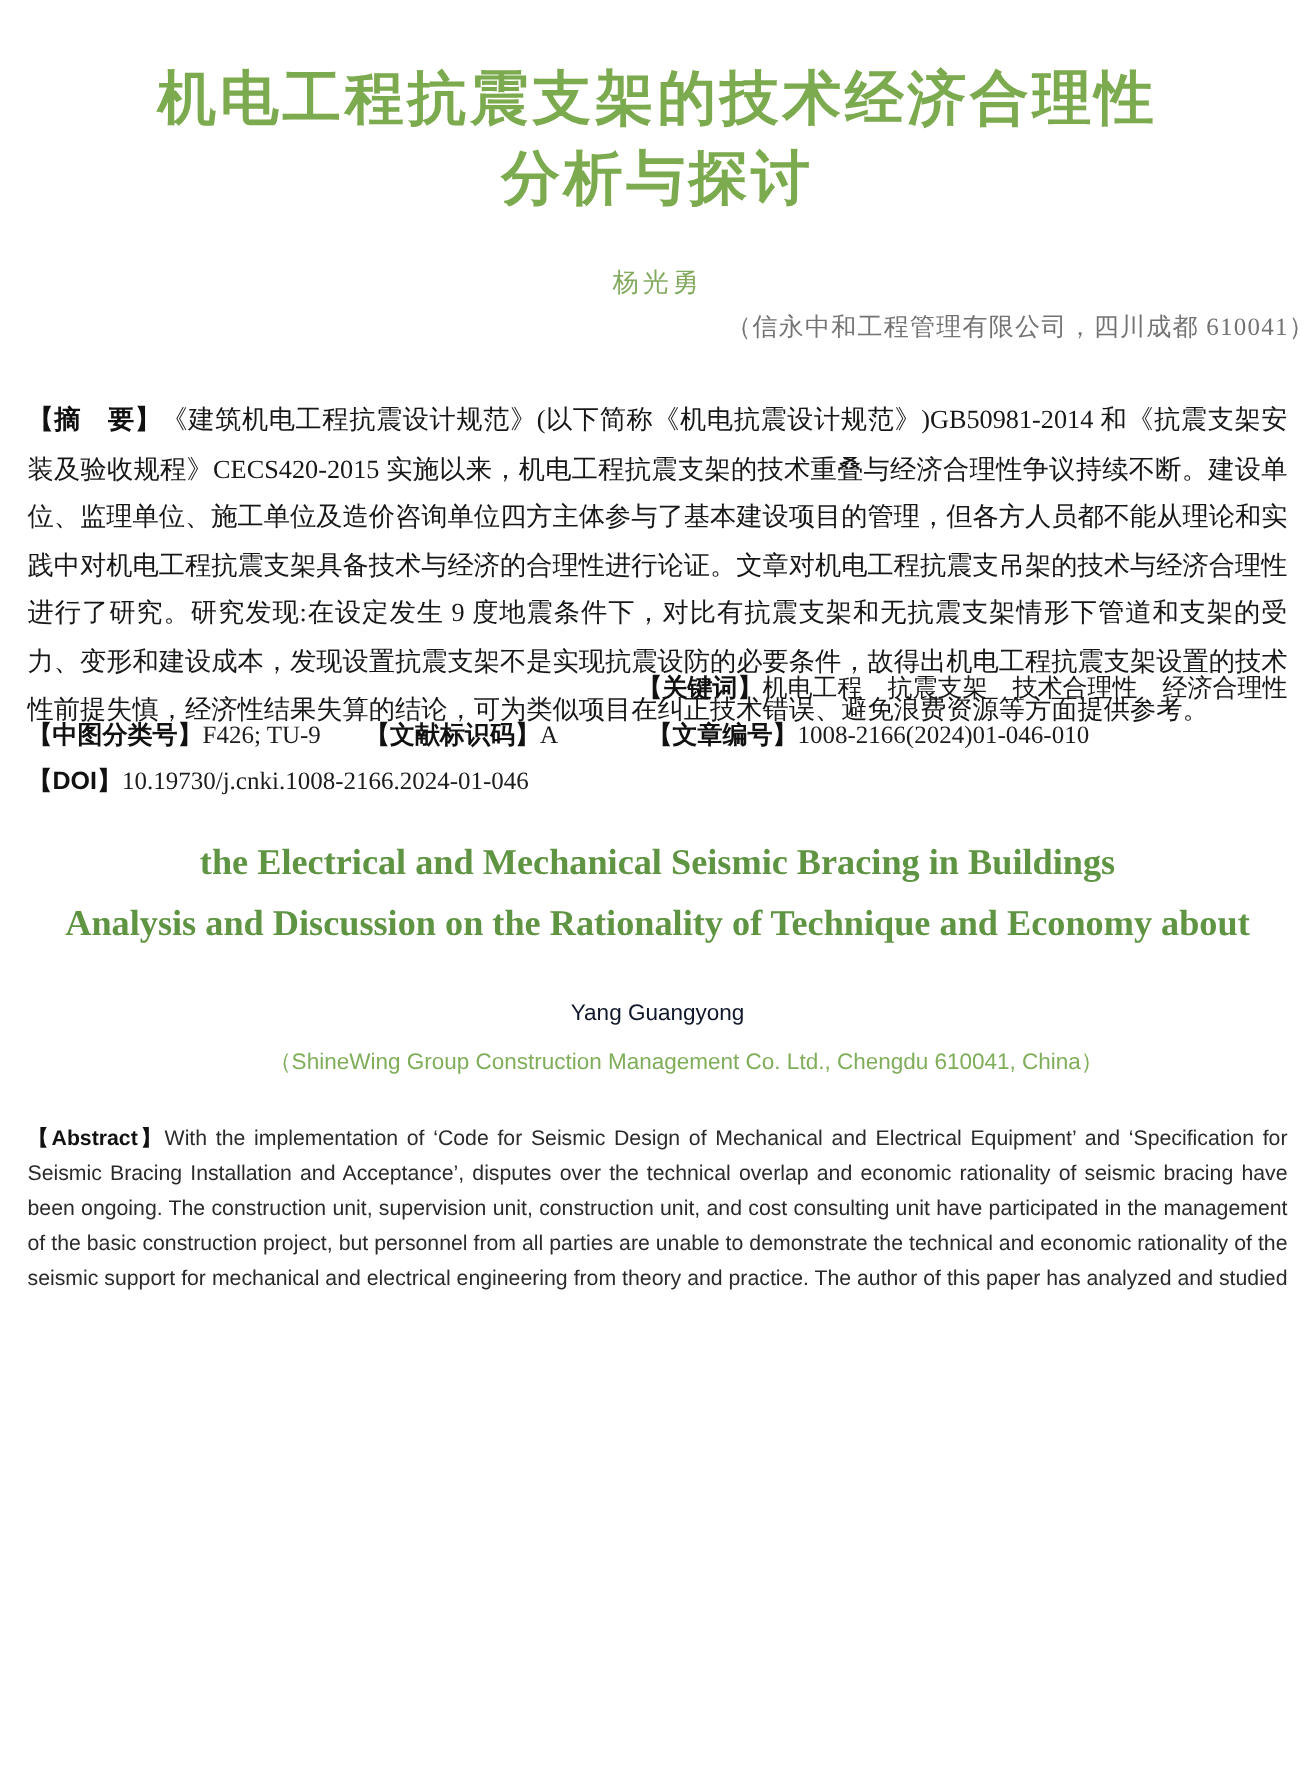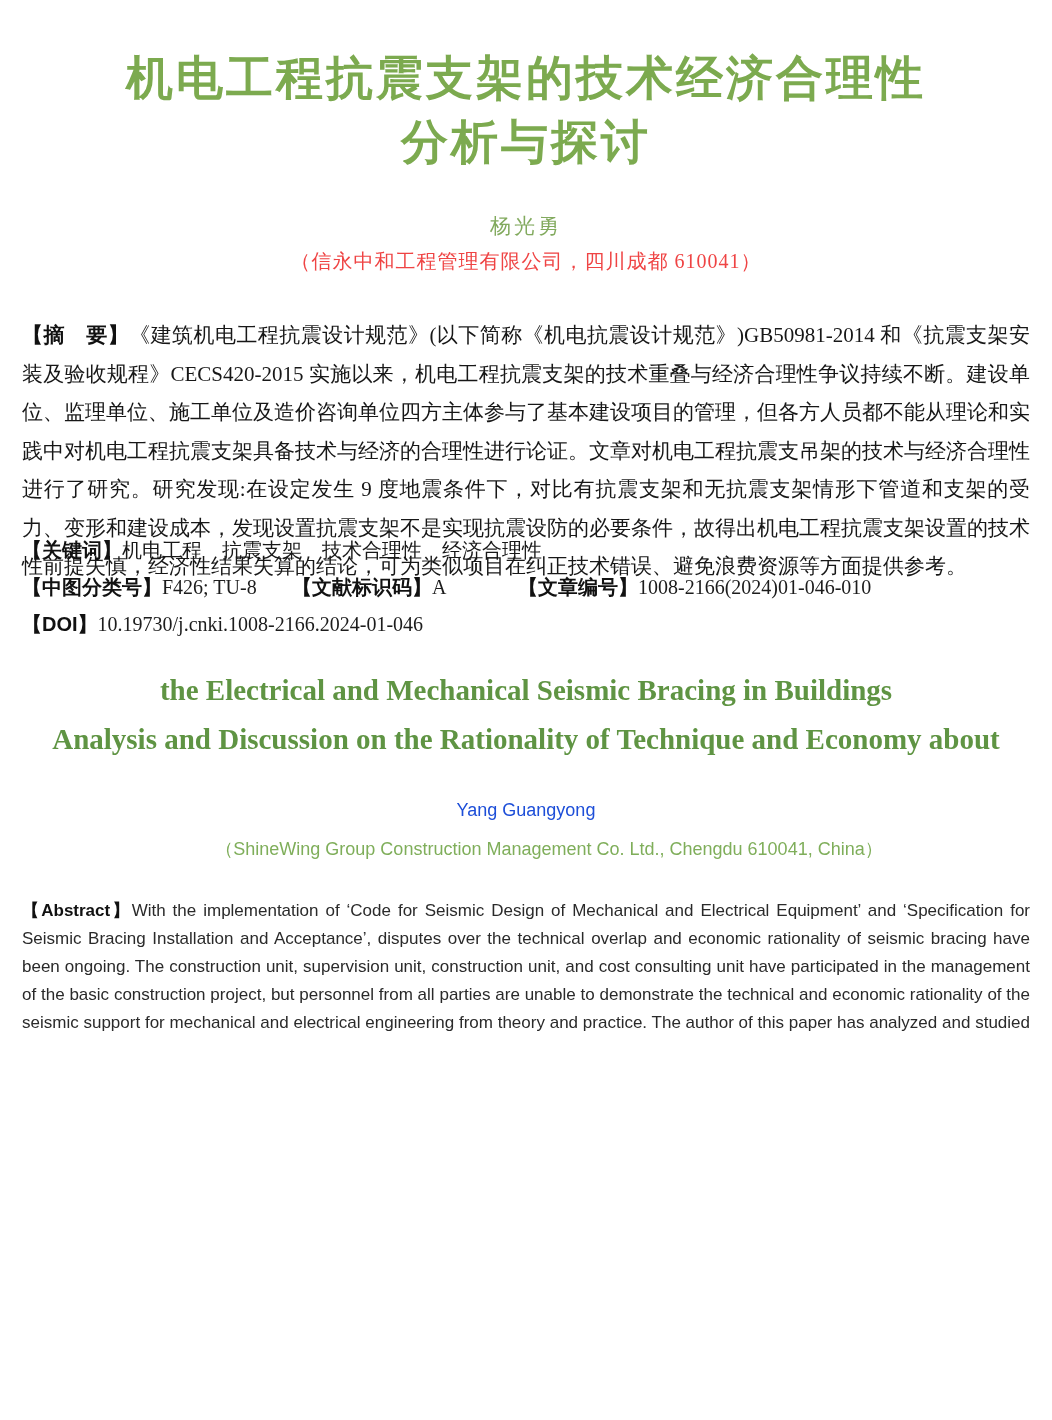--- a/index.html
+++ b/index.html
@@ -26,42 +26,43 @@
   }
   .author-cn{
     position:absolute; top:212px; left:0; right:0;
     text-align:center;
     font-size:21px;
     color:#82aa5e;
     letter-spacing:3px;
   }
   .affil-cn{
     position:absolute; top:248px; left:0; right:0;
-    text-align:center;
+    text-align:right;
     font-size:20px;
-    color:#ef4444;
+    color:#737373;
     letter-spacing:1px;
   }
   
   .abstract-cn{
     position:absolute; top:316px; left:22px; right:22px;
     font-size:21px;
     line-height:38.5px;
     text-align:justify;
     color:#171717;
   }
   .label-bold{
     font-family:"Liberation Sans", sans-serif;
     font-weight:bold;
     color:#111111;
   }
   .keywords-cn{
     position:absolute; top:537px; left:22px; right:22px;
     font-size:20px;
     color:#171717;
+    text-align:right;
   }
   .meta-row{
     position:absolute; left:22px; right:22px; height:30px;
     font-size:20px;
   }
   .clc-row{ top:574px; }
   .doi-row{ top:611px; }
   .clc-seg{ position:absolute; top:0; white-space:nowrap; }
   .seg-1{ left:0; }
   .seg-2{ left:270px; }
@@ -74,21 +75,21 @@
     font-weight:bold;
     font-size:29px;
     line-height:49px;
     color:#5f9443;
   }
   .author-en{
     position:absolute; top:800px; left:0; right:0;
     text-align:center;
     font-family:"Liberation Sans", sans-serif;
     font-size:18px;
-    color:#1d4ed8;
+    color:#0f172a;
   }
   .affil-en{
     position:absolute; top:837px; left:0; right:0;
     text-align:center;
     font-family:"Liberation Sans", sans-serif;
     font-size:18px;
     color:#7fae5a;
     padding-left:46px;
   }
   
@@ -152,21 +153,21 @@
   <div class="abstract-cn">
     <span class="label-bold">【摘　要】</span><span>《建筑机电工程抗震设计规范》(以下简称《机电抗震设计规范》)GB50981-2014 和《抗震支架安装及验收规程》CECS420-2015 实施以来，机电工程抗震支架的技术重叠与经济合理性争议持续不断。建设单位、监理单位、施工单位及造价咨询单位四方主体参与了基本建设项目的管理，但各方人员都不能从理论和实践中对机电工程抗震支架具备技术与经济的合理性进行论证。文章对机电工程抗震支吊架的技术与经济合理性进行了研究。研究发现:在设定发生 9 度地震条件下，对比有抗震支架和无抗震支架情形下管道和支架的受力、变形和建设成本，发现设置抗震支架不是实现抗震设防的必要条件，故得出机电工程抗震支架设置的技术性前提失慎，经济性结果失算的结论，可为类似项目在纠正技术错误、避免浪费资源等方面提供参考。</span>
   </div>
 
   <div class="keywords-cn">
     <span class="label-bold">【关键词】</span><span>机电工程　抗震支架　技术合理性　经济合理性</span>
   </div>
 
   <div class="meta-row clc-row">
     <span class="clc-seg seg-1">
-      <span class="label-bold">【中图分类号】</span><span>F426; TU-8</span>
+      <span class="label-bold">【中图分类号】</span><span>F426; TU-9</span>
     </span>
     <span class="clc-seg seg-2">
       <span class="label-bold">【文献标识码】</span><span>A</span>
     </span>
     <span class="clc-seg seg-3">
       <span class="label-bold">【文章编号】</span><span>1008-2166(2024)01-046-010</span>
     </span>
   </div>
 
   <div class="meta-row doi-row">

